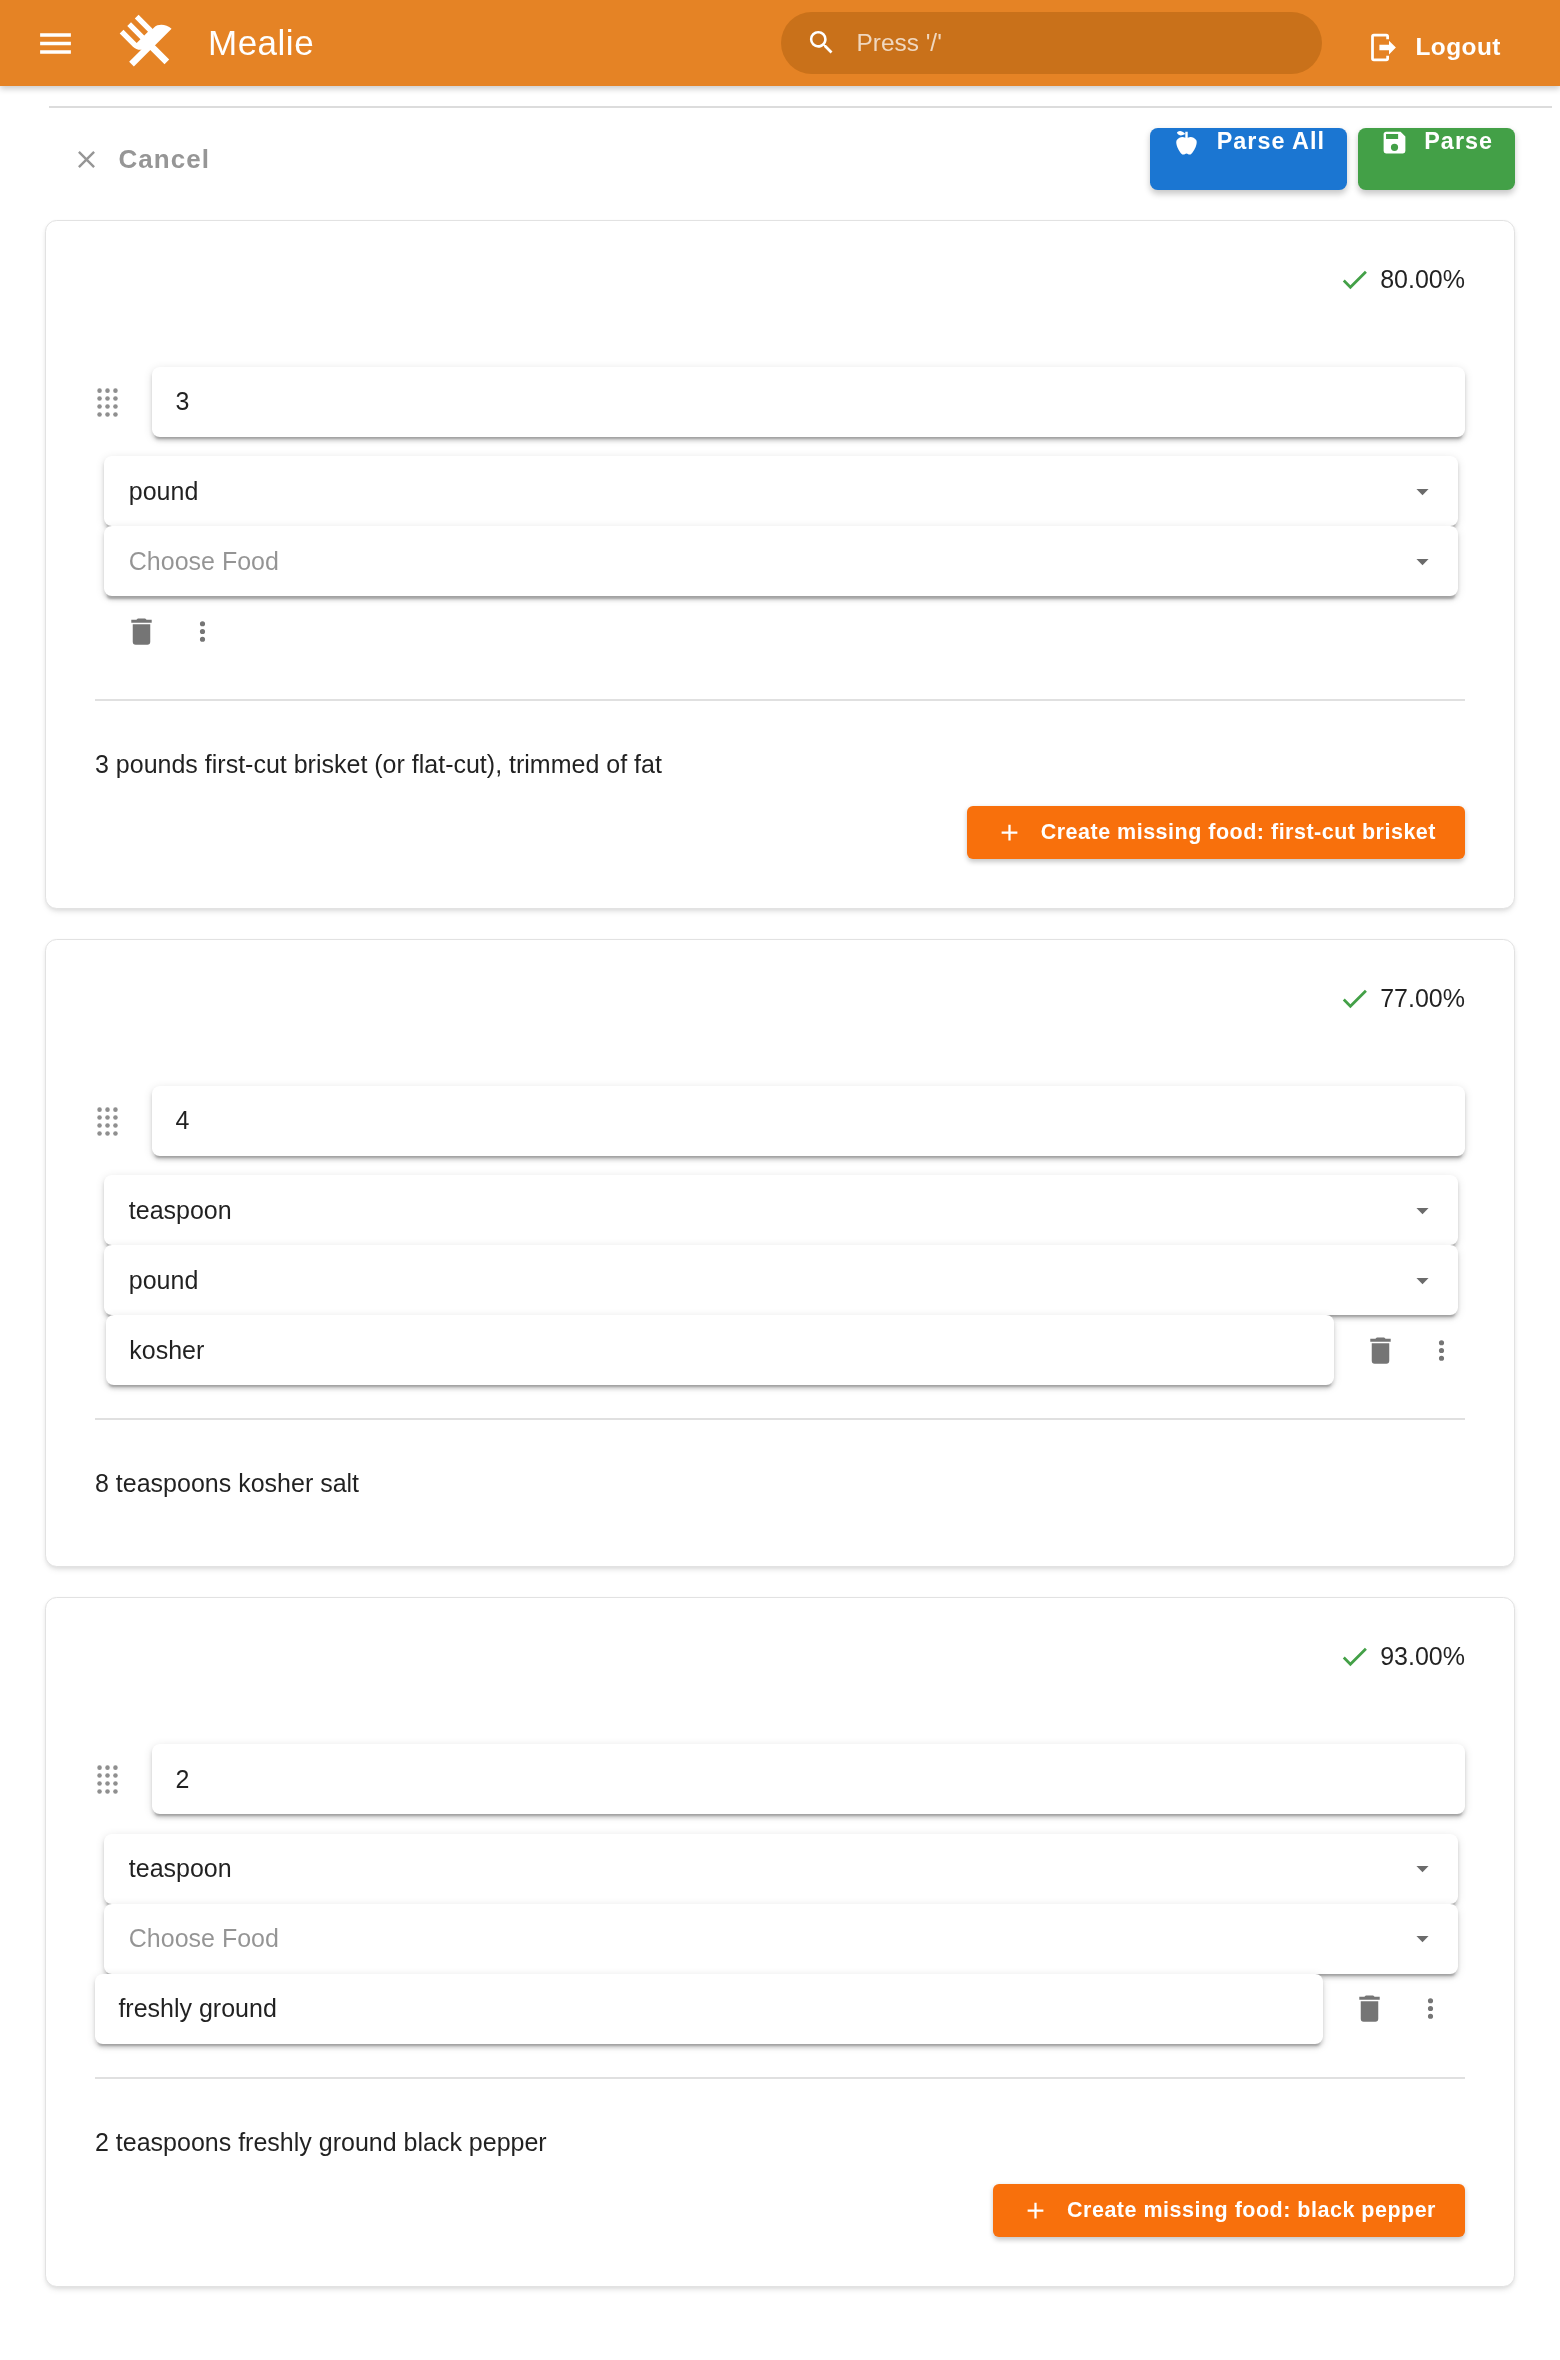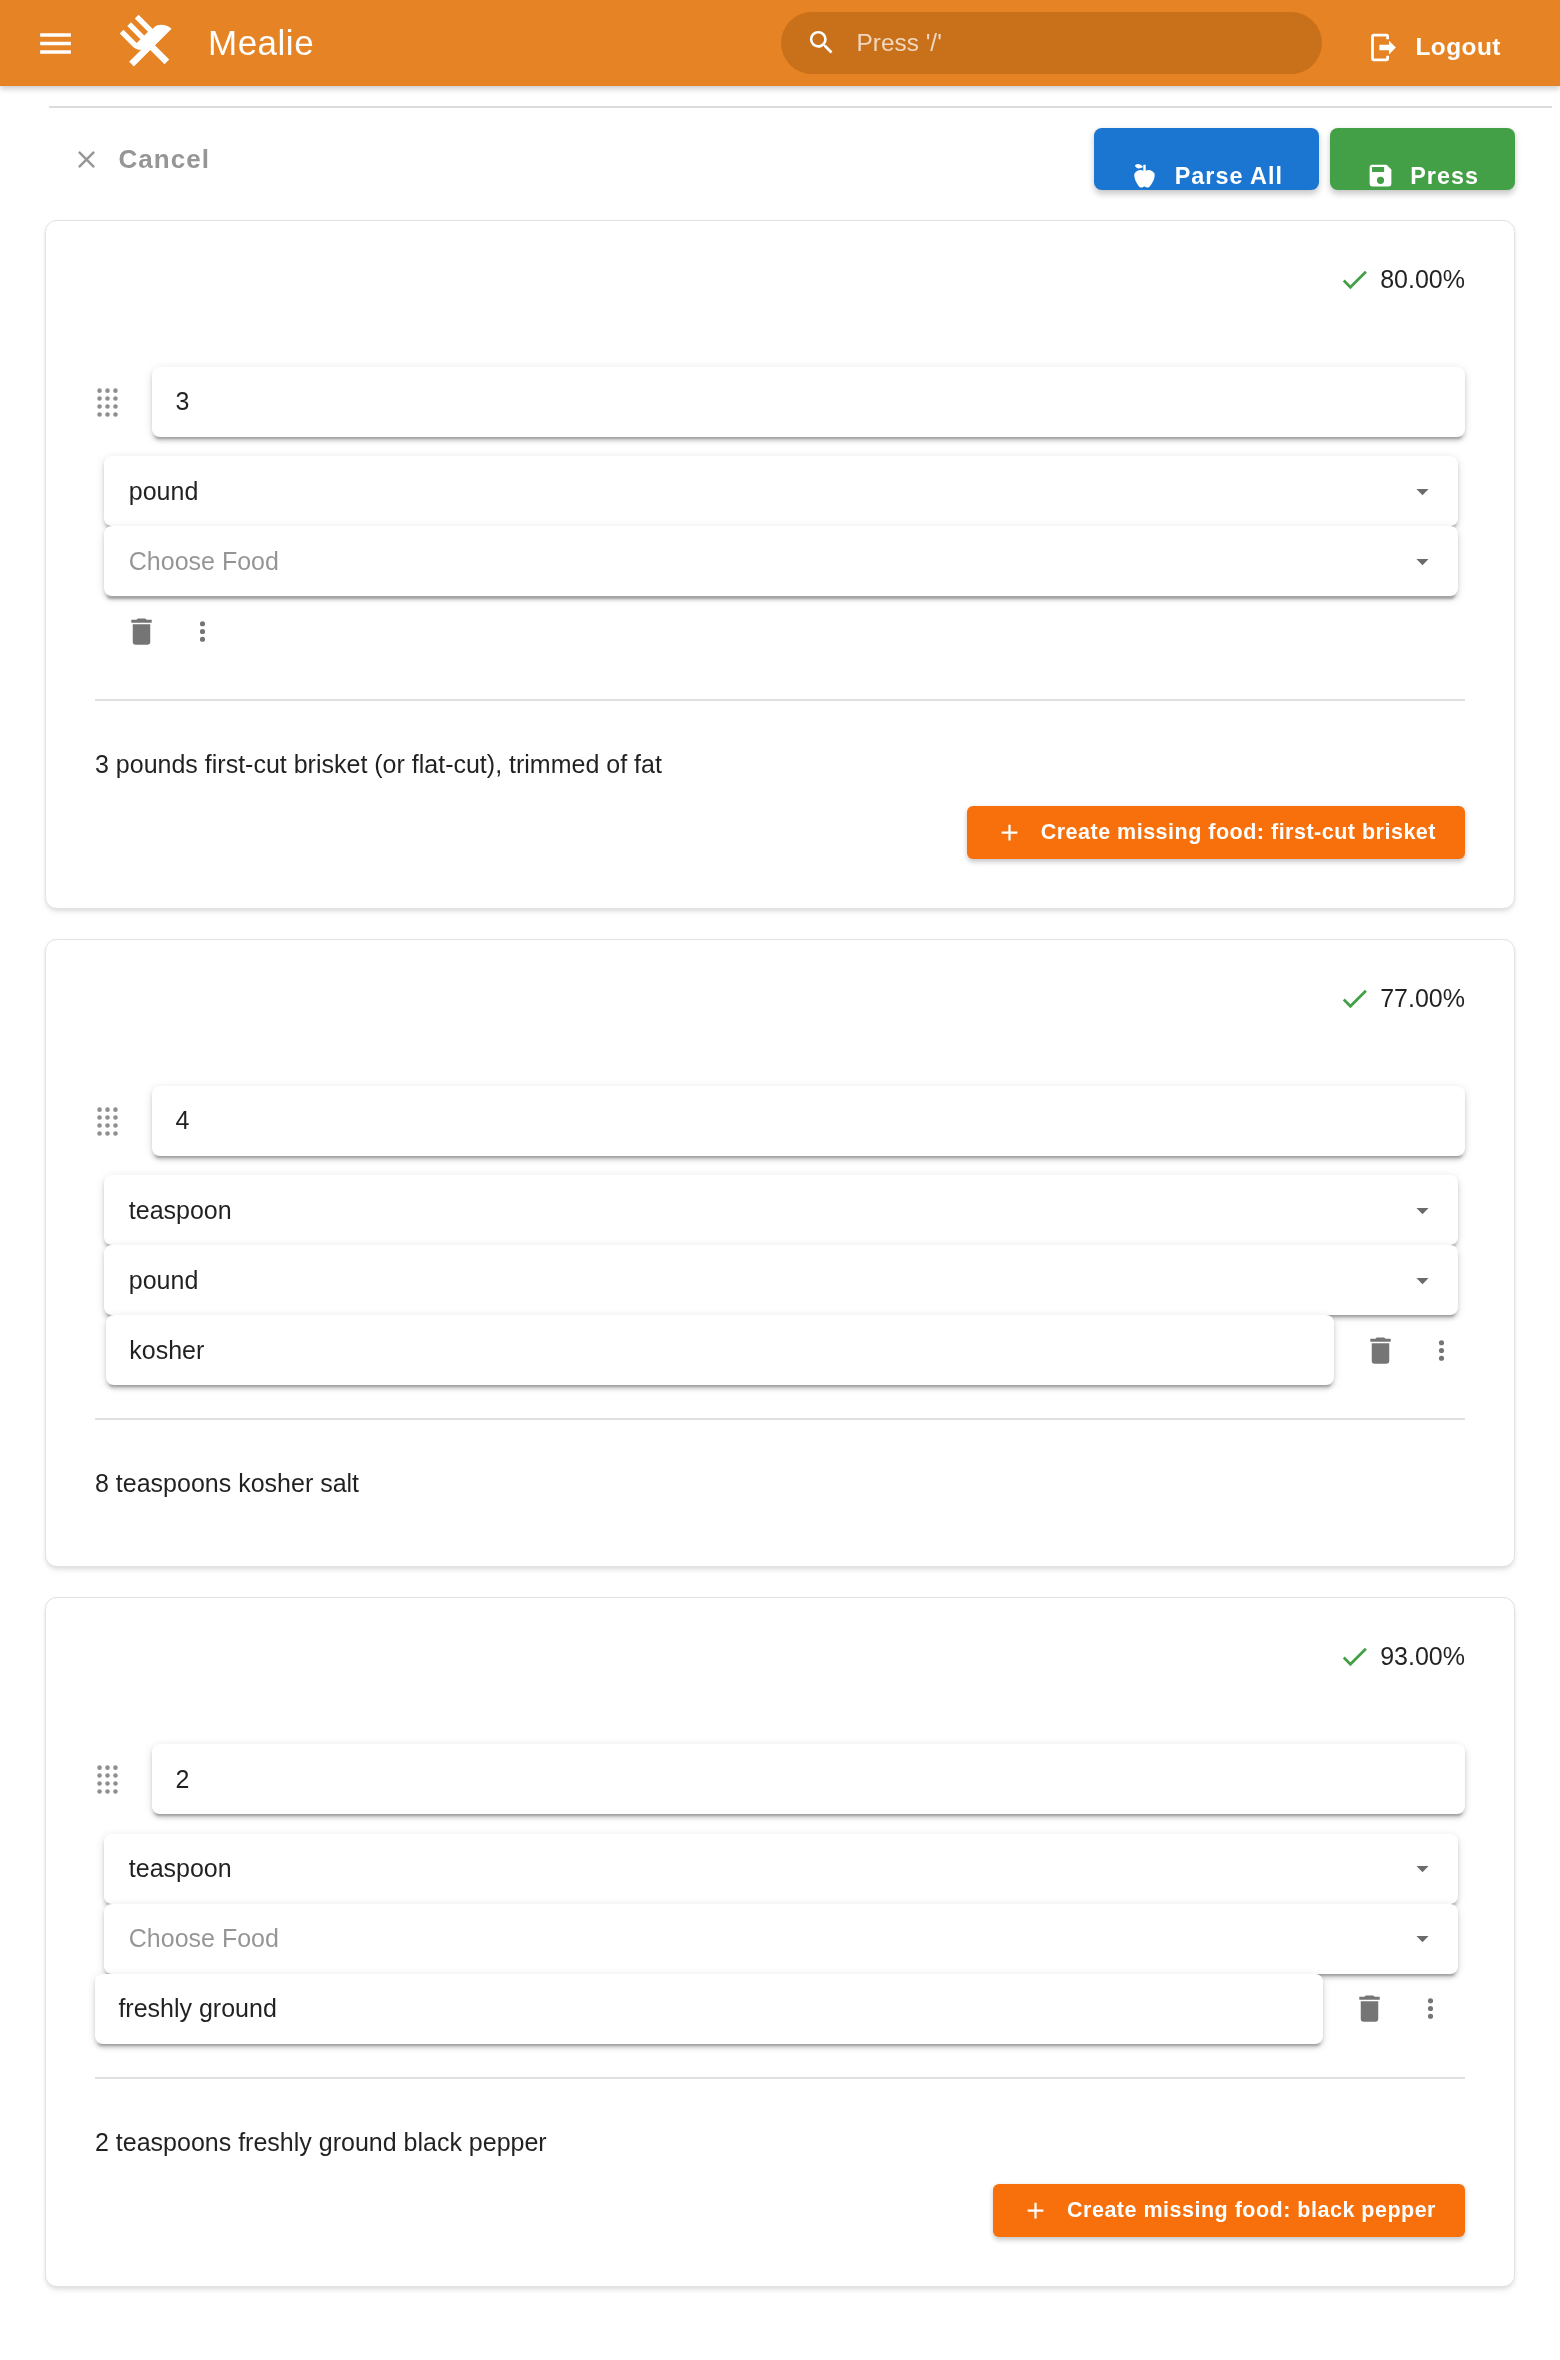--- a/index.html
+++ b/index.html
@@ -20,22 +20,22 @@
   .logout{position:absolute;right:59px;top:4px;height:86px;display:flex;align-items:center;gap:15.6px;cursor:pointer;}
   .logout span{color:#fff;font-size:24.4px;font-weight:600;letter-spacing:0.5px;}
 
   .top-divider{height:2px;background:#dcdcdc;margin:19.5px 7.8px 0 49px;}
 
   
   main{padding:0 45px;box-sizing:border-box;}
   .toolbar{display:flex;align-items:center;margin-top:20.5px;height:62px;}
   .cancel{display:flex;align-items:center;gap:17.6px;margin-left:27px;cursor:pointer;}
   .cancel span{color:#969696;font-size:26px;font-weight:600;letter-spacing:1px;}
-  .btn{display:flex;align-items:flex-end;gap:15.6px;height:62px;border:none;border-radius:7.8px;
-    padding:0 36px;color:#fff;font-family:inherit;font-size:23.4px;font-weight:700;letter-spacing:1px;
+  .btn{display:flex;align-items:flex-start;gap:15.6px;height:62px;border:none;border-radius:7.8px;
+    padding:0 22px;color:#fff;font-family:inherit;font-size:23.4px;font-weight:700;letter-spacing:1px;
     cursor:pointer;box-shadow:0 3.9px 5.9px rgba(0,0,0,0.22);}
   .btn-parse{background:#1B76D2;margin-left:auto;}
   .btn-save{background:#43A047;margin-left:10.7px;}
 
   
   .card{margin-top:30px;margin-bottom:27px;border:1px solid #e2e2e2;border-radius:11.7px;
     background:#fff;box-shadow:0 3.9px 7.8px -2px rgba(0,0,0,0.10),0 2px 3.9px rgba(0,0,0,0.06);
     padding:25px 49px 49px 49px;box-sizing:border-box;}
   .card.no-missing{padding-bottom:68px;}
   .card:last-child{margin-bottom:0;}
@@ -112,21 +112,21 @@
       <button class="btn btn-parse">
         <svg width="29" height="29" viewBox="0 0 24 24">
           <path fill="#fff" d="M20,10C22,13 17,22 15,22C13,22 13,21 12,21C11,21 11,22 9,22C7,22 2,13 4,10C6,7 9,7 11,8V5C5.38,8.07 4.11,3.78 4.11,3.78C4.11,3.78 6.77,0.19 11,5V3H13V8C15,7 18,7 20,10Z"></path>
         </svg>
         <span>Parse All</span>
       </button>
       <button class="btn btn-save">
         <svg width="29" height="29" viewBox="0 0 24 24">
           <path fill="#fff" d="M15,9H5V5H15M12,19A3,3 0 0,1 9,16A3,3 0 0,1 12,13A3,3 0 0,1 15,16A3,3 0 0,1 12,19M17,3H5C3.89,3 3,3.9 3,5V19A2,2 0 0,0 5,21H19A2,2 0 0,0 21,19V7L17,3Z"></path>
         </svg>
-        <span>Press</span>
+        <span>Parse</span>
       </button>
     </div>
 
     <section class="card">
       <div class="conf-row">
         <svg width="33" height="33" viewBox="0 0 24 24">
           <path fill="#43A047" d="M21,7L9,19L3.5,13.5L4.91,12.09L9,16.17L19.59,5.59L21,7Z"></path>
         </svg>
         <span class="conf-text">80.00%</span>
       </div>

